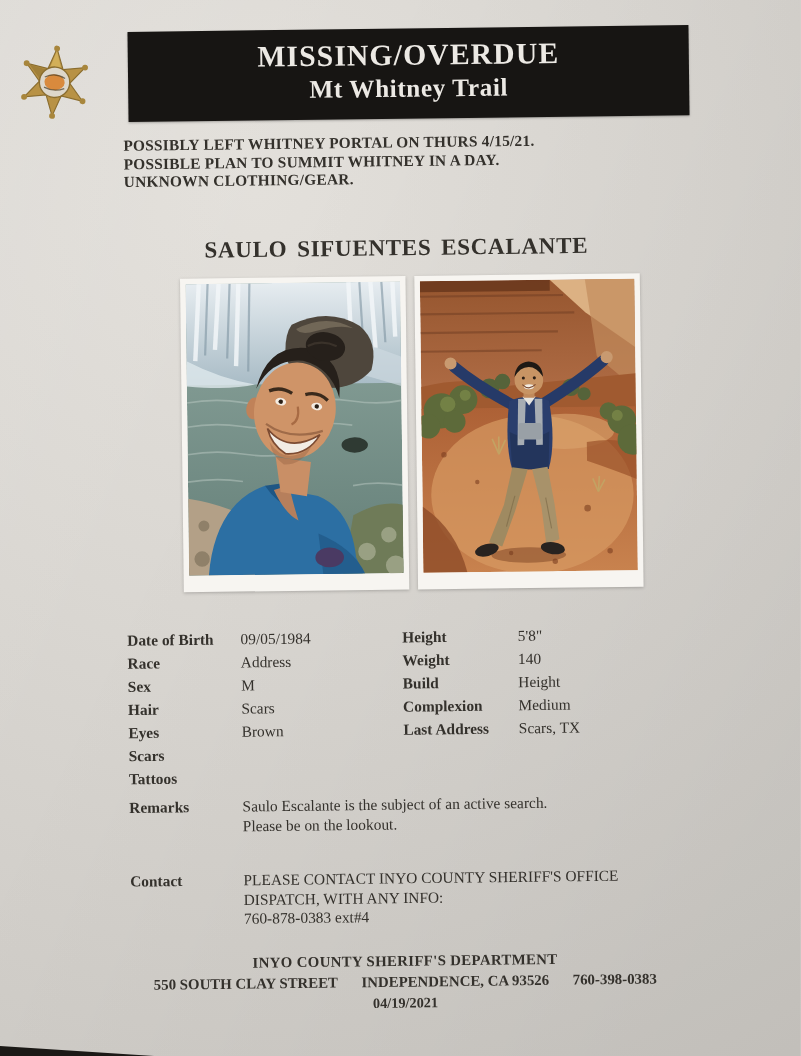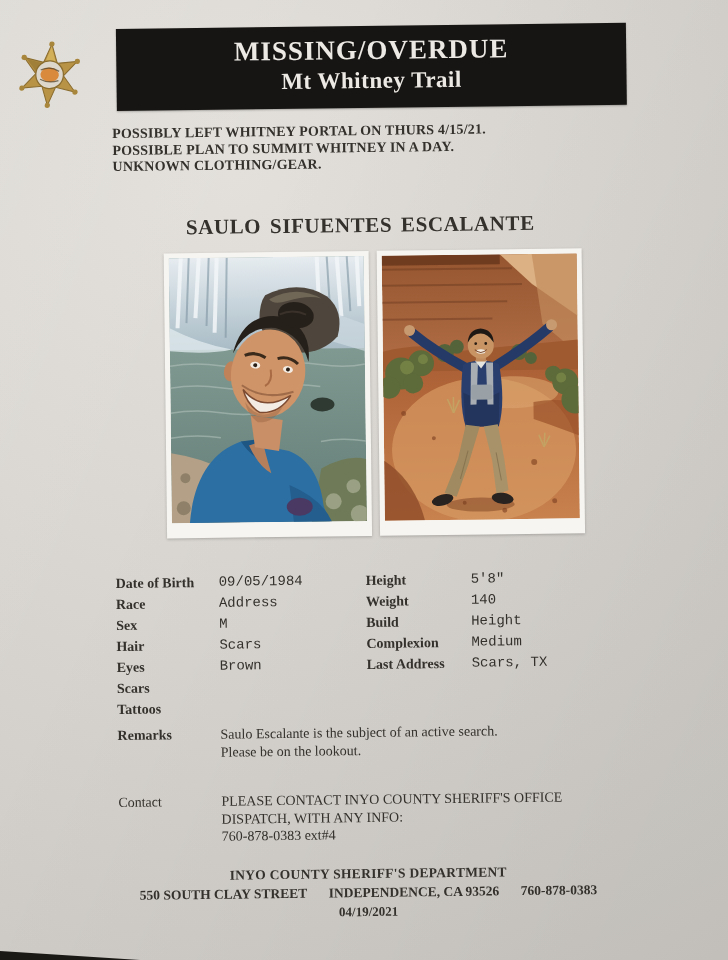--- a/index.html
+++ b/index.html
@@ -45,27 +45,27 @@
   .photos{position:absolute;left:167px;top:251px;display:flex;gap:8px;}
   .photo{background:#f7f5f1;padding:5px;box-shadow:0 1px 3px rgba(0,0,0,.22);height:275px;}
   .photo svg{display:block;}
 
   
   .details-left{position:absolute;left:115px;top:570px;}
   .details-right{position:absolute;left:365px;top:570px;}
   .drow{display:flex;font-size:14px;line-height:21px;}
   .drow .lbl{font-weight:bold;width:103px;flex:0 0 103px;}
   .details-right .drow .lbl{width:105px;flex:0 0 105px;}
-  .drow .val{white-space:nowrap;font-family:Liberation Mono, monospace;}
+  .drow .val{white-space:nowrap;}
   .remarks{display:flex;font-size:14px;line-height:18px;margin-top:7px;}
   .remarks .lbl{font-weight:bold;width:103px;flex:0 0 103px;}
 
   
   .contact{position:absolute;left:115px;top:791px;display:flex;font-size:14px;line-height:17.5px;}
-  .contact .lbl{font-weight:normal;width:103px;flex:0 0 103px;}
+  .contact .lbl{font-weight:bold;width:103px;flex:0 0 103px;}
 
   
   .footer{position:absolute;left:0;top:864px;width:100%;text-align:center;font-weight:bold;}
   .footer .f1{font-size:13.5px;line-height:19px;letter-spacing:.3px;}
   .footer .f2{font-size:13.5px;line-height:19px;}
   .footer .f2 span{margin:0 9px;}
   .footer .f3{font-size:13px;line-height:19px;}
 </style>
 </head>
 <body>
@@ -360,20 +360,20 @@
       <div>DISPATCH, WITH ANY INFO:</div>
       <div>760-878-0383 ext#4</div>
     </span>
   </div>
 
   <div class="footer">
     <div class="f1">INYO COUNTY SHERIFF'S DEPARTMENT</div>
     <div class="f2">
       <span>550 SOUTH CLAY STREET</span>
       <span>INDEPENDENCE, CA 93526</span>
-      <span>760-878-0383</span>
+      <span>760-398-0383</span>
     </div>
     <div class="f3">04/19/2021</div>
   </div>
 
 </div>
 
 <div class="desk-corner"></div>
 
 </body></html>

